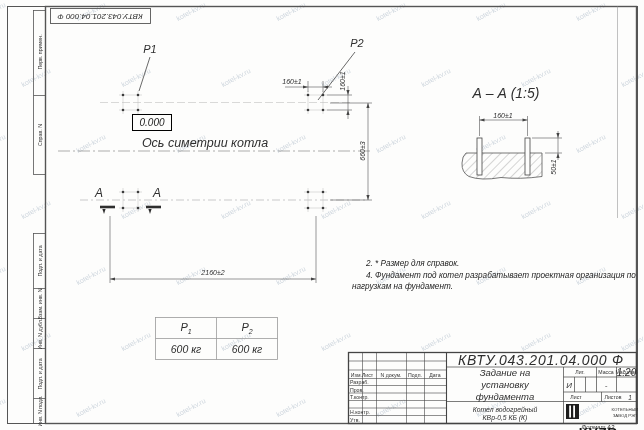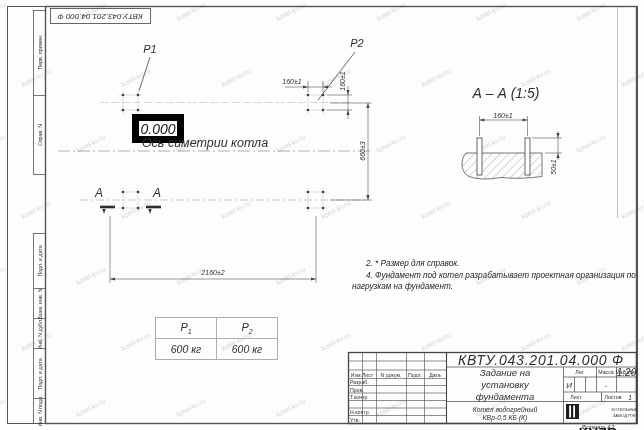--- a/index.html
+++ b/index.html
@@ -9,22 +9,22 @@
   .t{position:absolute;transform:translate(-50%,-50%);font-style:italic;color:#2e2e2e;
      white-space:nowrap;font-family:"Liberation Sans",sans-serif;}
   .tv{position:absolute;transform:translate(-50%,-50%) rotate(-90deg);font-style:italic;color:#2e2e2e;white-space:nowrap;}
   .t180{position:absolute;transform:translate(-50%,-50%) rotate(180deg);font-style:italic;color:#2e2e2e;white-space:nowrap;}
   .tl{position:absolute;transform:translate(0,-50%);font-style:italic;color:#2e2e2e;white-space:nowrap;}
   .strip{font-size:5.3px;font-style:normal;color:#333;}
   .dim{font-size:7px;}
   .notes{position:absolute;left:352px;top:257px;width:284px;font-size:8.2px;font-style:italic;
      color:#222;line-height:1.32;}
   .notes p{margin:1.5px 0;text-indent:14px;}
-  .levelbox{position:absolute;left:132px;top:114px;width:38px;height:15px;border:7px solid #000000;
-     display:flex;align-items:center;justify-content:center;font-size:14px;font-style:italic;color:#222;background:rgba(253,253,252,.85);}
+  .levelbox{position:absolute;left:132px;top:114px;width:38px;height:15px;border:1px solid #000000;
+     display:flex;align-items:center;justify-content:center;font-size:10px;font-style:italic;color:#222;background:rgba(253,253,252,.85);}
   .wm{position:absolute;transform:rotate(-28deg);font-size:7px;color:rgba(110,135,160,0.33);
      font-style:normal;white-space:nowrap;pointer-events:none;}
   .tb{font-size:5.2px;font-style:normal;color:#333;}
   .kvzr{position:absolute;transform:translate(-50%,-50%);font-weight:bold;font-size:13.5px;
      letter-spacing:.5px;color:#141414;font-style:normal;}
   .logosub{font-size:4.3px;font-style:normal;color:#333;}
 </style>
 </head>
 <body>
 

